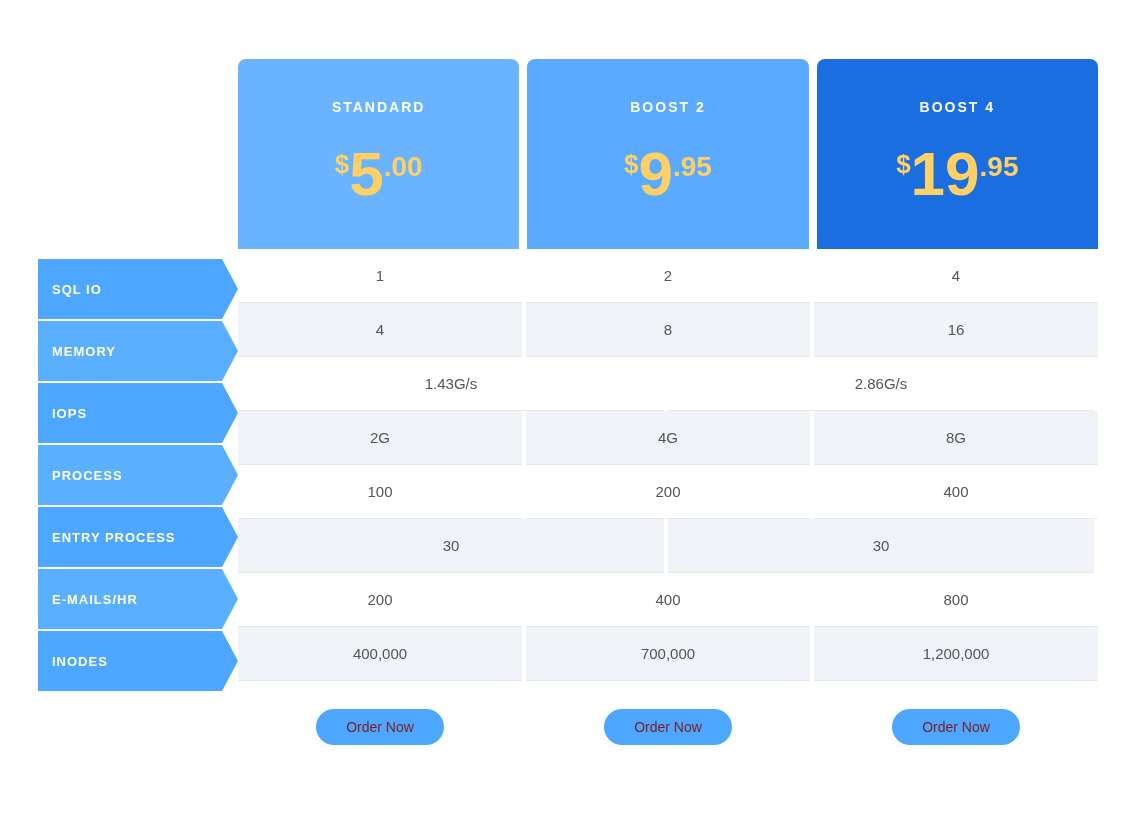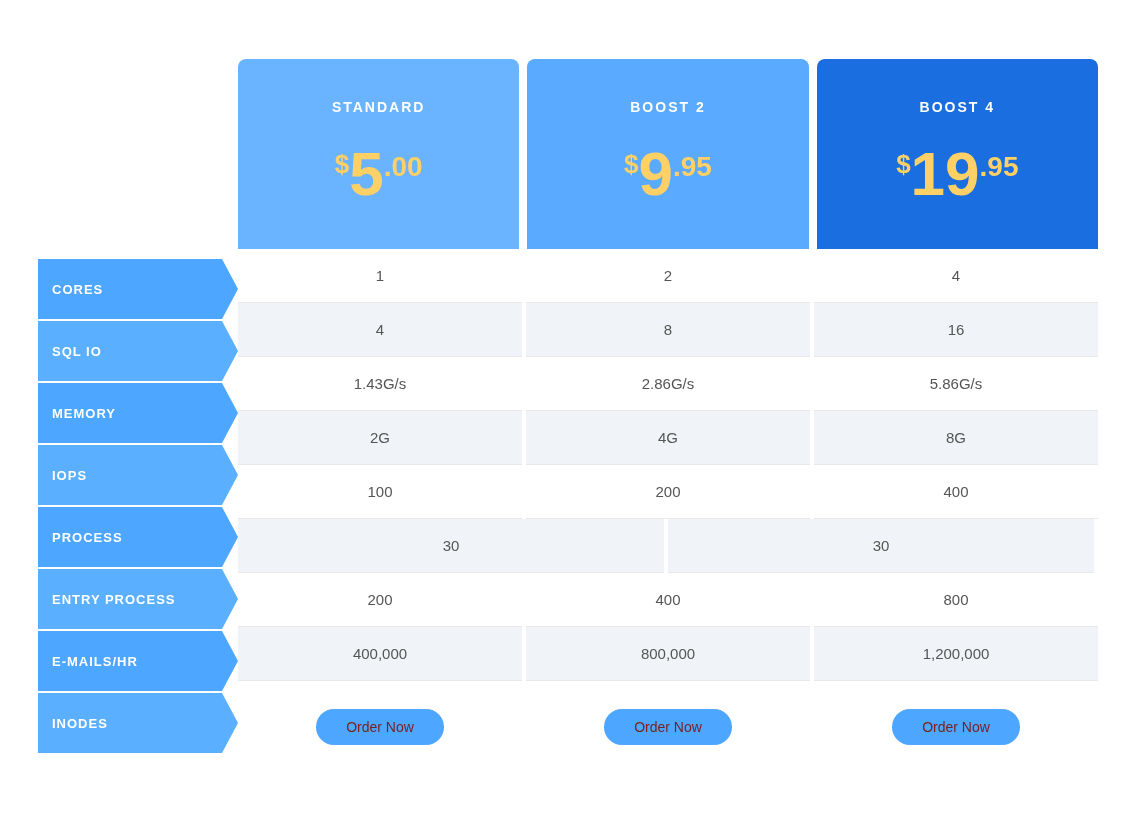--- a/index.html
+++ b/index.html
@@ -151,21 +151,20 @@
     .col-separator {
       width: 4px;
     }
   </style>
 </head>
 <body>
 
 <div class="pricing-wrapper">
 
   <div class="row-labels" id="row-labels-col">
-      <div class="row-label">CORES</div>
       <div class="row-label">SQL IO</div>
       <div class="row-label">MEMORY</div>
       <div class="row-label">IOPS</div>
       <div class="row-label">PROCESS</div>
       <div class="row-label">ENTRY PROCESS</div>
       <div class="row-label">E-MAILS/HR</div>
       <div class="row-label">INODES</div>
     </div>
 
   <div class="table-section">
@@ -212,21 +211,20 @@
           <div style="width: 4px;"></div>
           <div class="data-cell">8</div>
           <div style="width: 4px;"></div>
           <div class="data-cell">16</div>
         </div>
         <div class="data-row">
           <div class="data-cell">1.43G/s</div>
           <div style="width: 4px;"></div>
           <div class="data-cell">2.86G/s</div>
           <div style="width: 4px;"></div>
-          <div class="data-cell">5.86G/s</div>
         </div>
         <div class="data-row">
           <div class="data-cell">2G</div>
           <div style="width: 4px;"></div>
           <div class="data-cell">4G</div>
           <div style="width: 4px;"></div>
           <div class="data-cell">8G</div>
         </div>
         <div class="data-row">
           <div class="data-cell">100</div>
@@ -244,21 +242,21 @@
         <div class="data-row">
           <div class="data-cell">200</div>
           <div style="width: 4px;"></div>
           <div class="data-cell">400</div>
           <div style="width: 4px;"></div>
           <div class="data-cell">800</div>
         </div>
         <div class="data-row">
           <div class="data-cell">400,000</div>
           <div style="width: 4px;"></div>
-          <div class="data-cell">800,000</div>
+          <div class="data-cell">700,000</div>
           <div style="width: 4px;"></div>
           <div class="data-cell">1,200,000</div>
         </div>
       </div>
 
     <div class="order-row" id="order-row">
         <div class="order-cell">
           <button class="order-btn">Order Now</button>
         </div>
         <div style="width: 4px;"></div>

